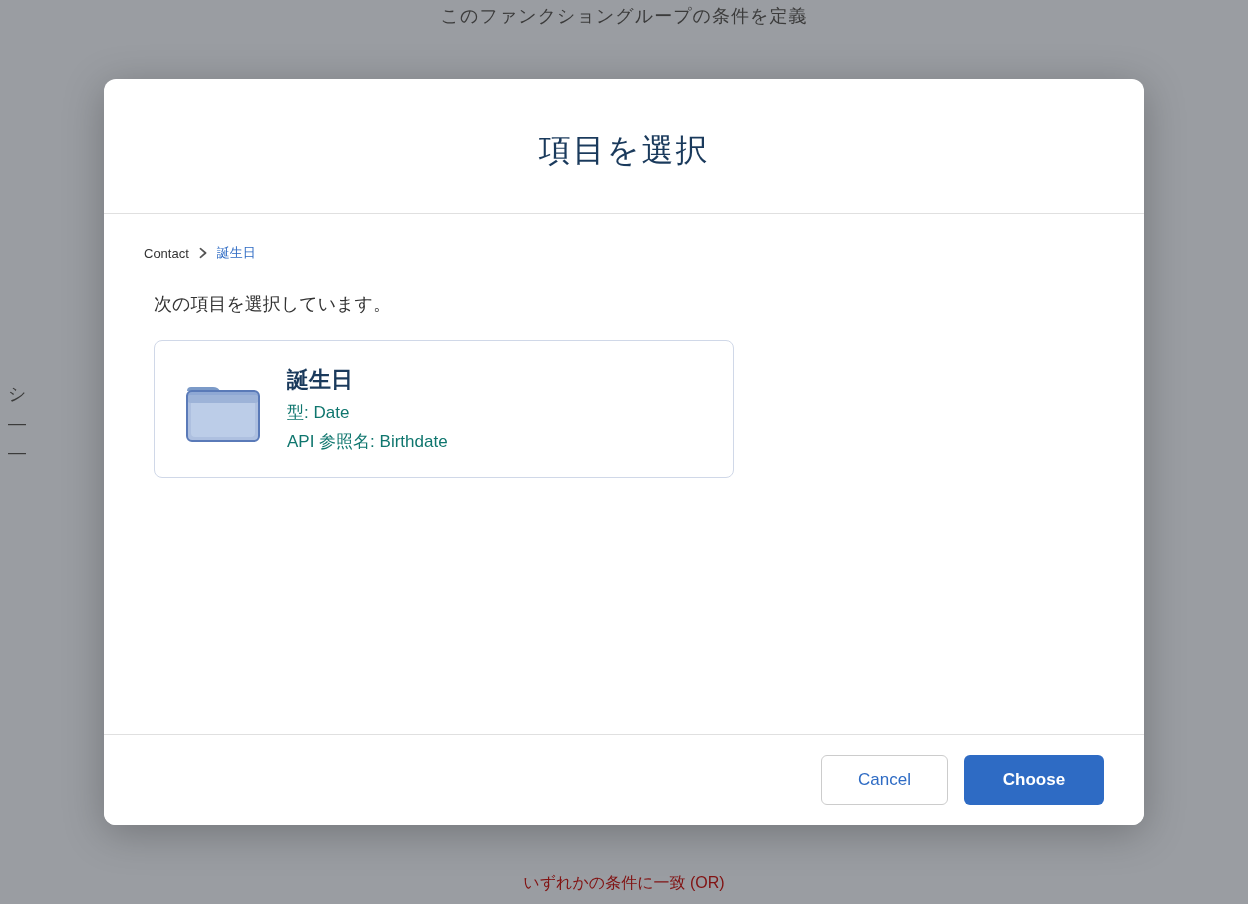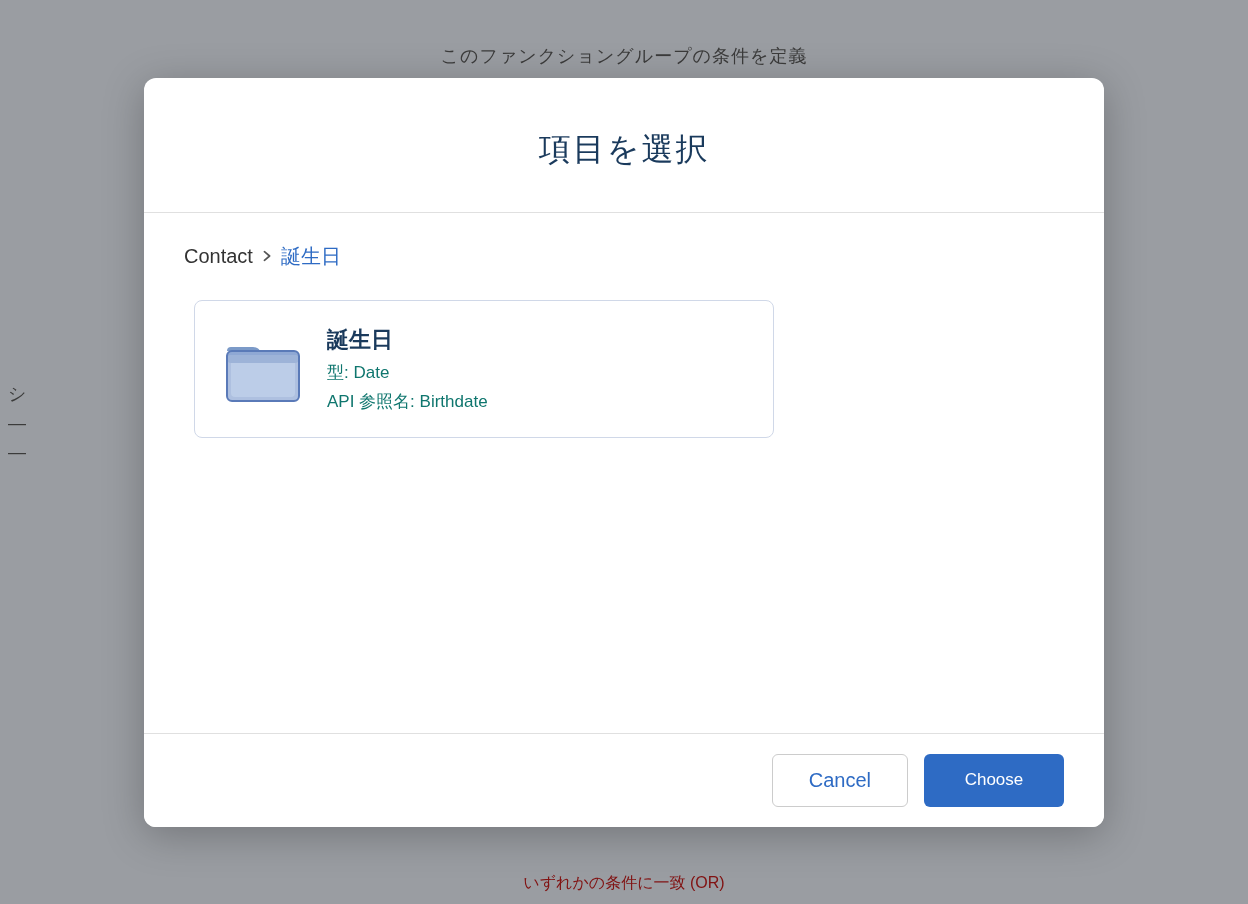--- a/index.html
+++ b/index.html
@@ -30,25 +30,24 @@
       justify-content: flex-start;
       padding-top: 0;
     }
 
     .bg-text-top {
       position: absolute;
       top: 0;
       left: 0;
       right: 0;
       text-align: center;
-      padding: 20px;
+      padding: 4px;
       font-size: 18px;
       color: #555;
       letter-spacing: 1px;
-      margin-top: 24px;
     }
 
     .bg-text-bottom {
       position: absolute;
       bottom: 10px;
       left: 0;
       right: 0;
       text-align: center;
       font-size: 16px;
       color: #b91c1c;
@@ -66,21 +65,21 @@
 
     .overlay {
       position: absolute;
       inset: 0;
       background: rgba(0,0,0,0.3);
     }
 
     .dialog {
       position: relative;
       z-index: 10;
-      width: 960px;
+      width: 1040px;
       background: #fff;
       border-radius: 12px;
       box-shadow: 0 8px 40px rgba(0,0,0,0.25);
       display: flex;
       flex-direction: column;
       overflow: hidden;
     }
 
     .dialog-header {
       padding: 50px 40px 40px;
@@ -102,21 +101,21 @@
     }
 
     .breadcrumb {
       display: flex;
       align-items: center;
       gap: 8px;
       margin-bottom: 30px;
     }
 
     .breadcrumb-item {
-      font-size: 20px;
+      font-size: 13px;
       color: #333;
     }
 
     .breadcrumb-item.active {
       color: #2e6bc4;
       font-weight: 500;
     }
 
     .breadcrumb-arrow {
       color: #555;
@@ -187,35 +186,35 @@
       padding: 20px 40px;
       border-top: 1px solid #e0e0e0;
       display: flex;
       justify-content: flex-end;
       gap: 16px;
       background: #fff;
     }
 
     .btn-cancel {
       padding: 14px 36px;
-      font-size: 20px;
+      font-size: 17px;
       font-weight: 500;
       border: 1.5px solid #ccc;
       border-radius: 6px;
       background: #fff;
       color: #2e6bc4;
       cursor: pointer;
       min-width: 120px;
       margin-left: 44px;
     }
 
     .btn-choose {
       padding: 14px 36px;
       font-size: 17px;
-      font-weight: 400;
+      font-weight: 700;
       border: none;
       border-radius: 6px;
       background: #2e6bc4;
       color: #fff;
       cursor: pointer;
       min-width: 140px;
     }
   </style>
 </head>
 <body>
@@ -239,20 +238,21 @@
     <div class="breadcrumb">
       <span class="breadcrumb-item">Contact</span>
       <span class="breadcrumb-arrow">
         <svg viewBox="0 0 10 14" fill="none" xmlns="http://www.w3.org/2000/svg">
           <path d="M2 2L8 7L2 12" stroke="#555" stroke-width="2" stroke-linecap="round" stroke-linejoin="round"></path>
         </svg>
       </span>
       <span class="breadcrumb-item active">誕生日</span>
     </div>
 
+    <p class="selection-description">次の項目を選択しています。</p>
 
     <div class="item-card">
       <div class="item-icon">
         
         <svg class="folder-icon" viewBox="0 0 80 80" fill="none" xmlns="http://www.w3.org/2000/svg">
 
           <rect x="4" y="22" width="72" height="50" rx="5" fill="#8fa8d4"></rect>
 
           <path d="M4 22 Q4 18 8 18 L30 18 Q35 18 37 22 Z" fill="#7b9ac8"></path>
 

